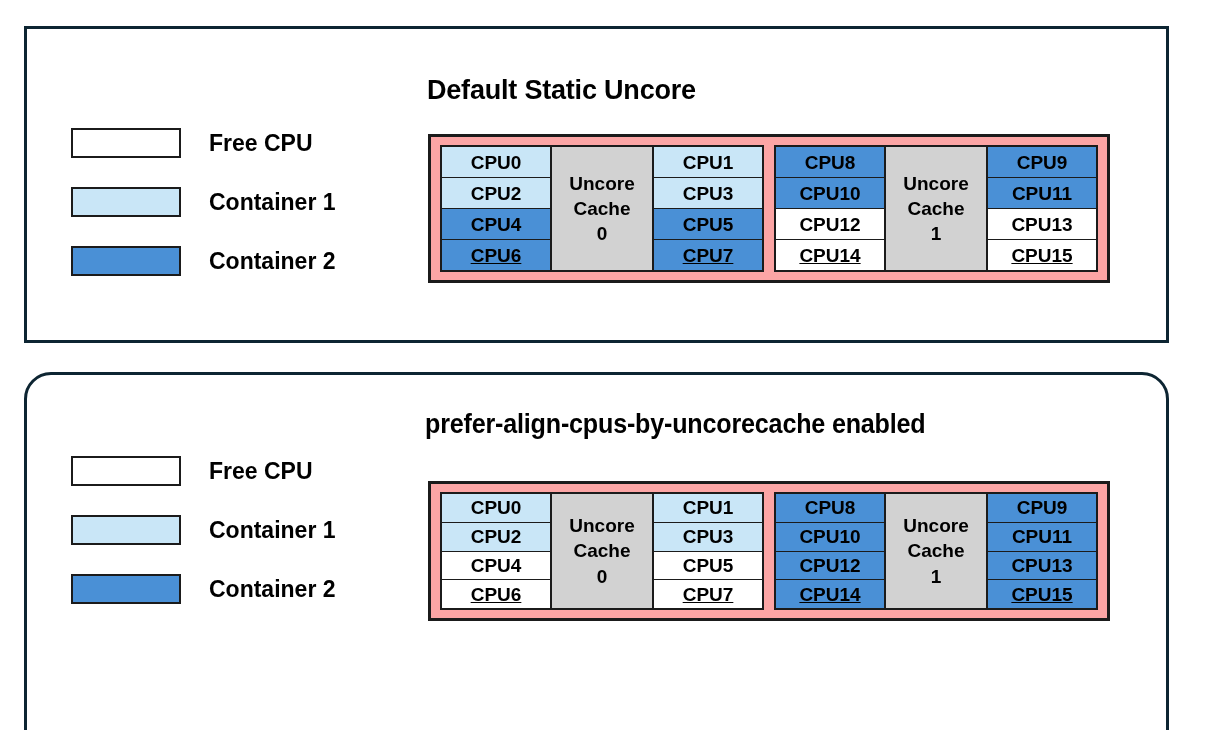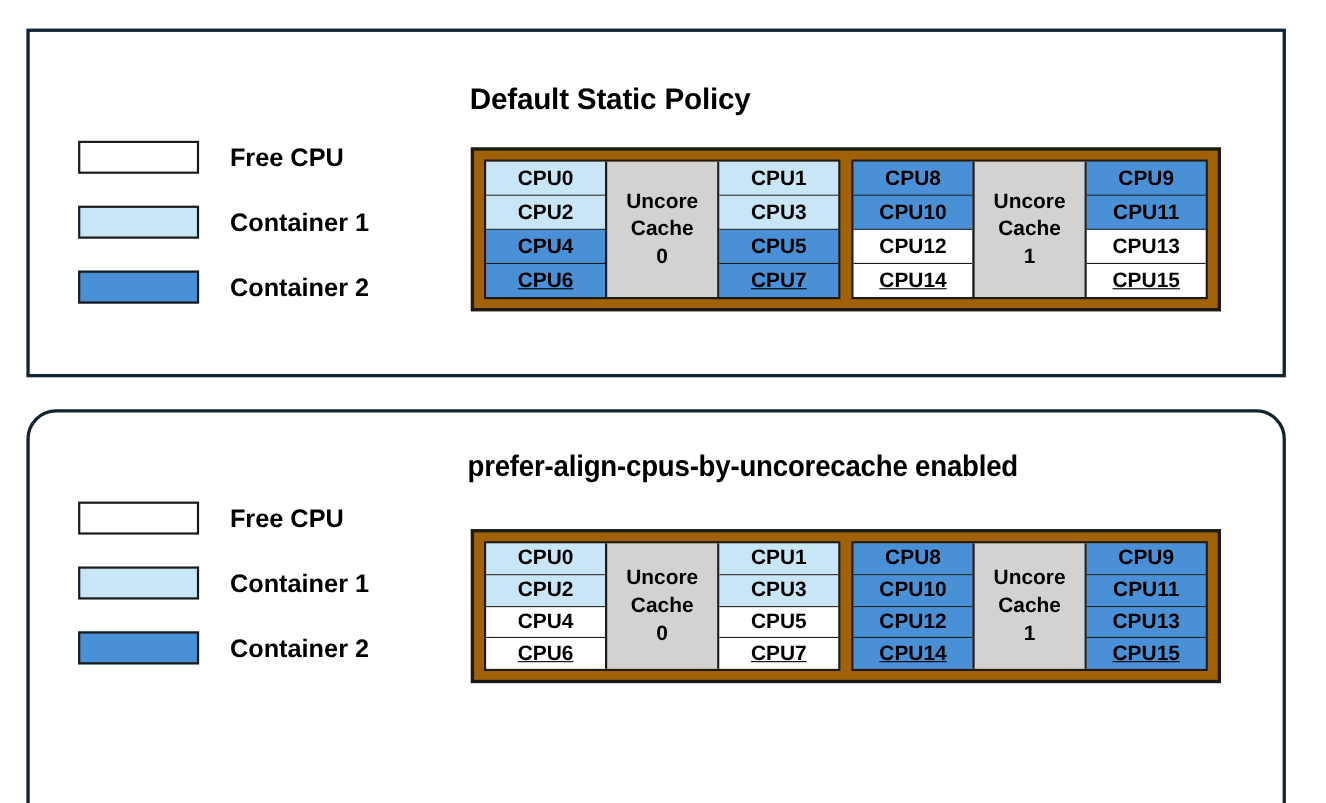--- a/index.html
+++ b/index.html
@@ -61,21 +61,21 @@
     font-weight:bold;
     color:#000000;
     white-space:nowrap;
   }
 
   
   .diagram{
     position:absolute;
     border:3px solid #1b1b1b;
     box-sizing:border-box;
-    background:#a16207;
+    background:#fca5a5;
     padding:8px 9px;
     display:flex;
     gap:10px;
   }
   #panel-1 .diagram{left:401px;top:105px;width:682px;height:149px;}
   #panel-2 .diagram{left:401px;top:106px;width:682px;height:140px;}
 
   .socket{
     display:flex;
     border:2px solid #1b1b1b;
@@ -106,21 +106,21 @@
     font-size:19px;font-weight:bold;color:#000000;
     line-height:1.32;
     text-align:center;
   }
   .cache-col span{display:block;}
 </style>
 </head>
 <body>
 
 <section class="panel" id="panel-1">
-  <div class="panel-title">Default Static Policy</div>
+  <div class="panel-title">Default Static Uncore</div>
 
   <div class="legend">
     <div class="legend-row">
       <div class="legend-swatch" style="background: rgb(255, 255, 255);"></div>
       <div class="legend-label">Free CPU</div>
     </div>
     <div class="legend-row">
       <div class="legend-swatch" style="background: rgb(201, 230, 247);"></div>
       <div class="legend-label">Container 1</div>
     </div>

